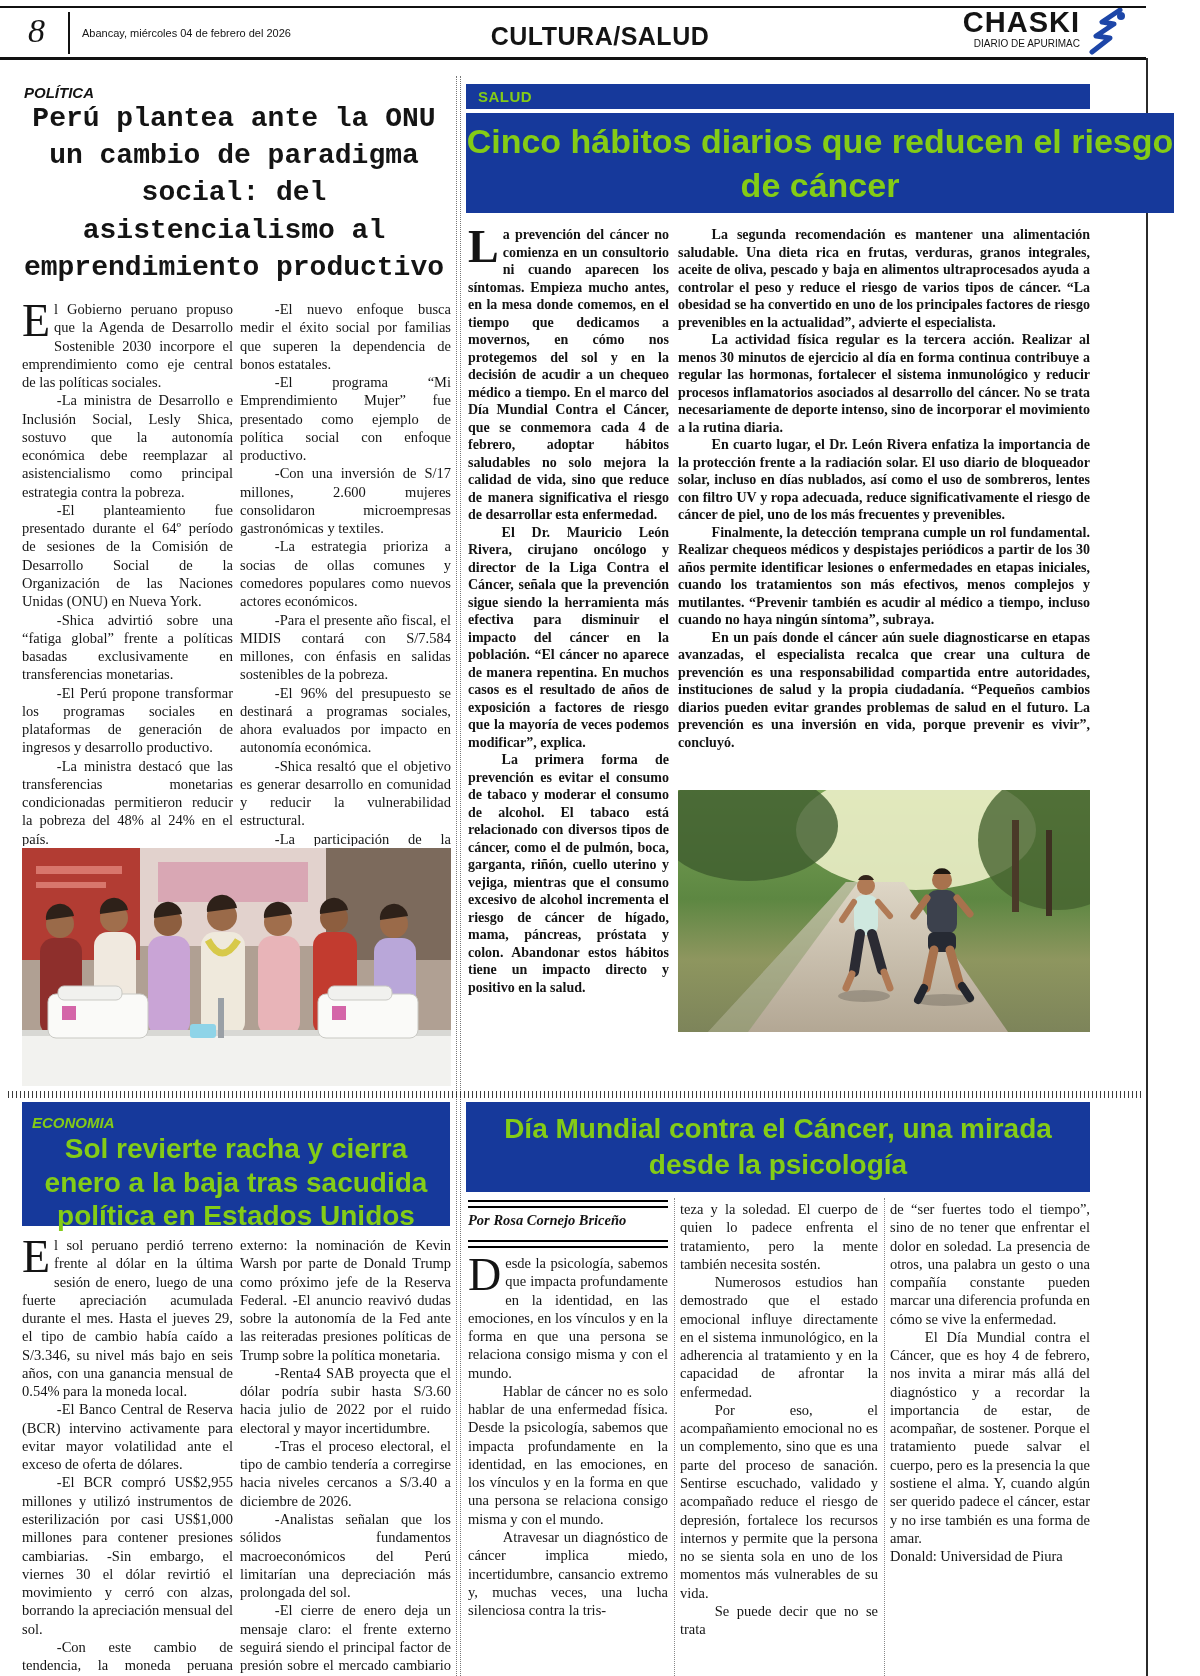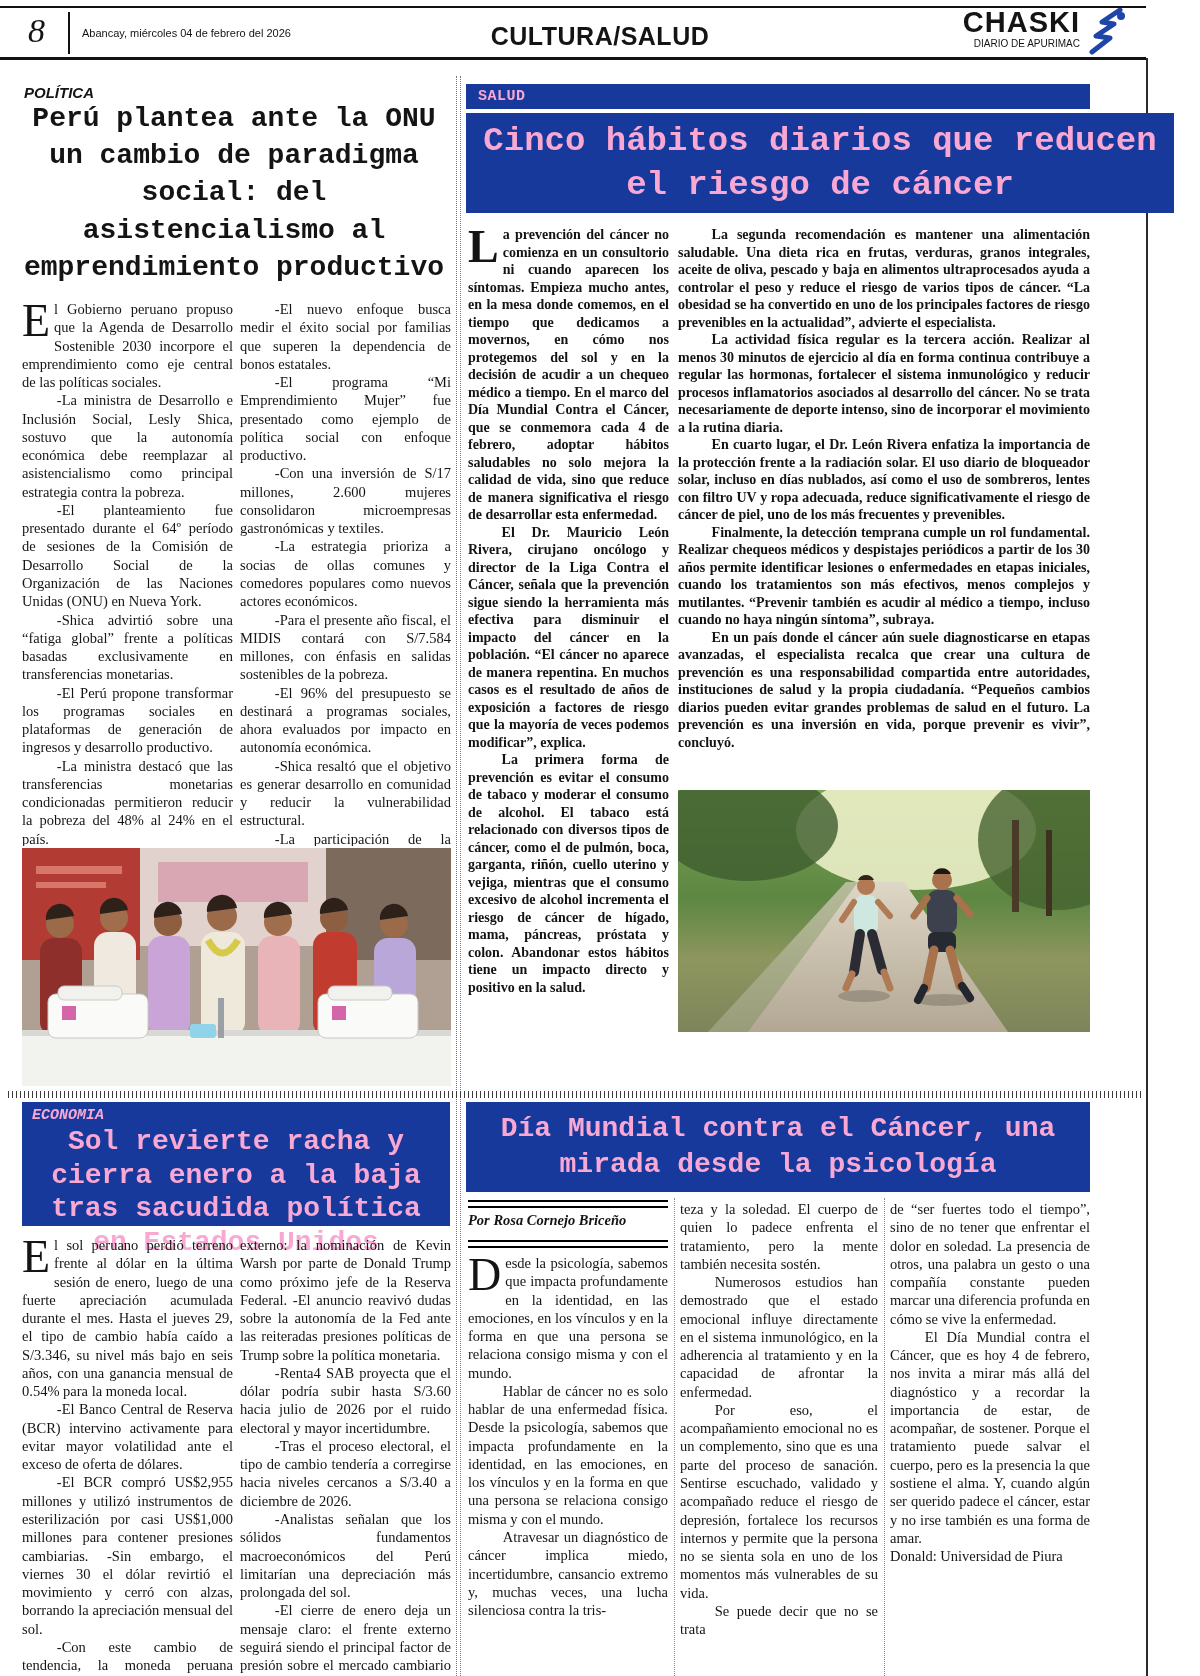--- a/index.html
+++ b/index.html
@@ -24,26 +24,26 @@
   .col p{margin:0;text-indent:2.4em;}
   .col p.dcp,.col p.cont{text-indent:0;}
   .dc{float:left;font-size:46px;line-height:.8;padding:3px 4px 0 0;}
   .bold-col{font-weight:bold;font-size:14px;line-height:1.25;}
   .plain-source{text-indent:0 !important;}
   
   .pol-kicker{position:absolute;left:24px;top:84px;font-family:"Liberation Sans",sans-serif;
         font-weight:bold;font-style:italic;font-size:15px;}
   .pol-headline{position:absolute;left:14px;top:100px;width:440px;text-align:center;
         font-family:Liberation Mono, monospace;font-weight:bold;font-size:28px;line-height:1.33;}
-  .blue{background:#16399b;color:#f9a8d4;font-family:Liberation Mono, monospace;}
+  .blue{background:#16399b;color:#84cc16;font-family:Liberation Sans, sans-serif;}
   .sal-kickbar{position:absolute;left:466px;top:84px;width:624px;height:25px;
         font-weight:bold;font-size:15px;line-height:25px;padding-left:12px;box-sizing:border-box;letter-spacing:.5px;}
   .sal-headbox{position:absolute;left:466px;top:113px;width:708px;height:100px;display:flex;
         align-items:center;justify-content:center;text-align:center;font-weight:bold;font-size:34px;line-height:1.3;}
-  .eco-box{position:absolute;left:22px;top:1102px;width:428px;height:124px;box-sizing:border-box;padding:5px 10px;}
+  .eco-box{position:absolute;left:22px;top:1102px;width:428px;height:124px;box-sizing:border-box;padding:12px 10px;}
   .eco-kicker{font-weight:bold;font-style:italic;font-size:15px;}
   .eco-headline{text-align:center;font-weight:bold;font-size:28px;line-height:1.2;margin-top:1px;}
   .psy-box{position:absolute;left:466px;top:1102px;width:624px;height:90px;display:flex;
         align-items:center;justify-content:center;text-align:center;font-weight:bold;font-size:28px;line-height:1.3;}
   
   .pol-col1{left:22px;top:300px;width:211px;height:546px;}
   .pol-col2{left:240px;top:300px;width:211px;height:546px;}
   .sal-col1{left:468px;top:226px;width:201px;height:810px;}
   .sal-col2{left:678px;top:226px;width:412px;height:556px;}
   .eco-col1{left:22px;top:1236px;width:211px;height:440px;}
@@ -241,21 +241,21 @@
     <p class="dcp"><span class="dc">E</span><span>l sol peruano perdió terreno frente al dólar en la última sesión de enero, luego de una fuerte apreciación acumulada durante el mes. Hasta el jueves 29, el tipo de cambio había caído a S/3.346, su nivel más bajo en seis años, con una ganancia mensual de 0.54% para la moneda local.</span></p>
     <div>
         <p>-El Banco Central de Reserva (BCR) intervino activamente para evitar mayor volatilidad ante el exceso de oferta de dólares.</p>
         <p>-El BCR compró US$2,955 millones y utilizó instrumentos de esterilización por casi US$1,000 millones para contener presiones cambiarias. -Sin embargo, el viernes 30 el dólar revirtió el movimiento y cerró con alzas, borrando la apreciación mensual del sol.</p>
         <p>-Con este cambio de tendencia, la moneda peruana terminó enero con una depreciación de 0.18%. El factor detonante fue</p>
       </div>
   </div>
   <div class="col eco-col2">
     <p class="cont">externo: la nominación de Kevin Warsh por parte de Donald Trump como próximo jefe de la Reserva Federal. -El anuncio reavivó dudas sobre la autonomía de la Fed ante las reiteradas presiones políticas de Trump sobre la política monetaria.</p>
     <div>
-        <p>-Renta4 SAB proyecta que el dólar podría subir hasta S/3.60 hacia julio de 2026 por el ruido electoral y mayor incertidumbre.</p>
+        <p>-Renta4 SAB proyecta que el dólar podría subir hasta S/3.60 hacia julio de 2022 por el ruido electoral y mayor incertidumbre.</p>
         <p>-Tras el proceso electoral, el tipo de cambio tendería a corregirse hacia niveles cercanos a S/3.40 a diciembre de 2026.</p>
         <p>-Analistas señalan que los sólidos fundamentos macroeconómicos del Perú limitarían una depreciación más prolongada del sol.</p>
         <p>-El cierre de enero deja un mensaje claro: el frente externo seguirá siendo el principal factor de presión sobre el mercado cambiario local. Fuente: Andina</p>
       </div>
   </div>
 
   <div class="blue psy-box">Día Mundial contra el Cáncer, una mirada desde la psicología</div>
   <div class="dbl dbl1"></div>
   <div class="psy-byline">Por Rosa Cornejo Briceño</div>
   <div class="dbl dbl2"></div>

